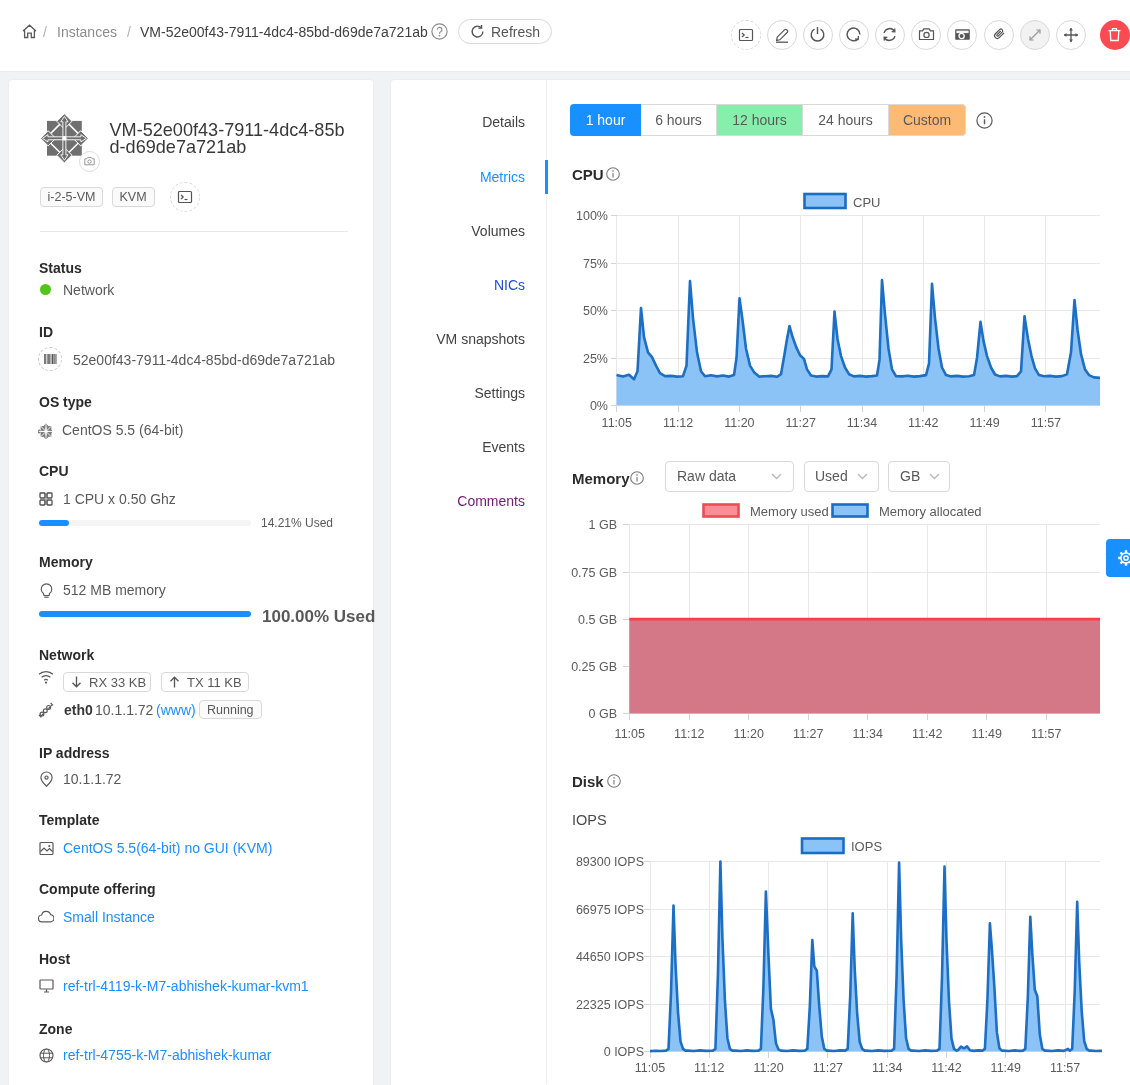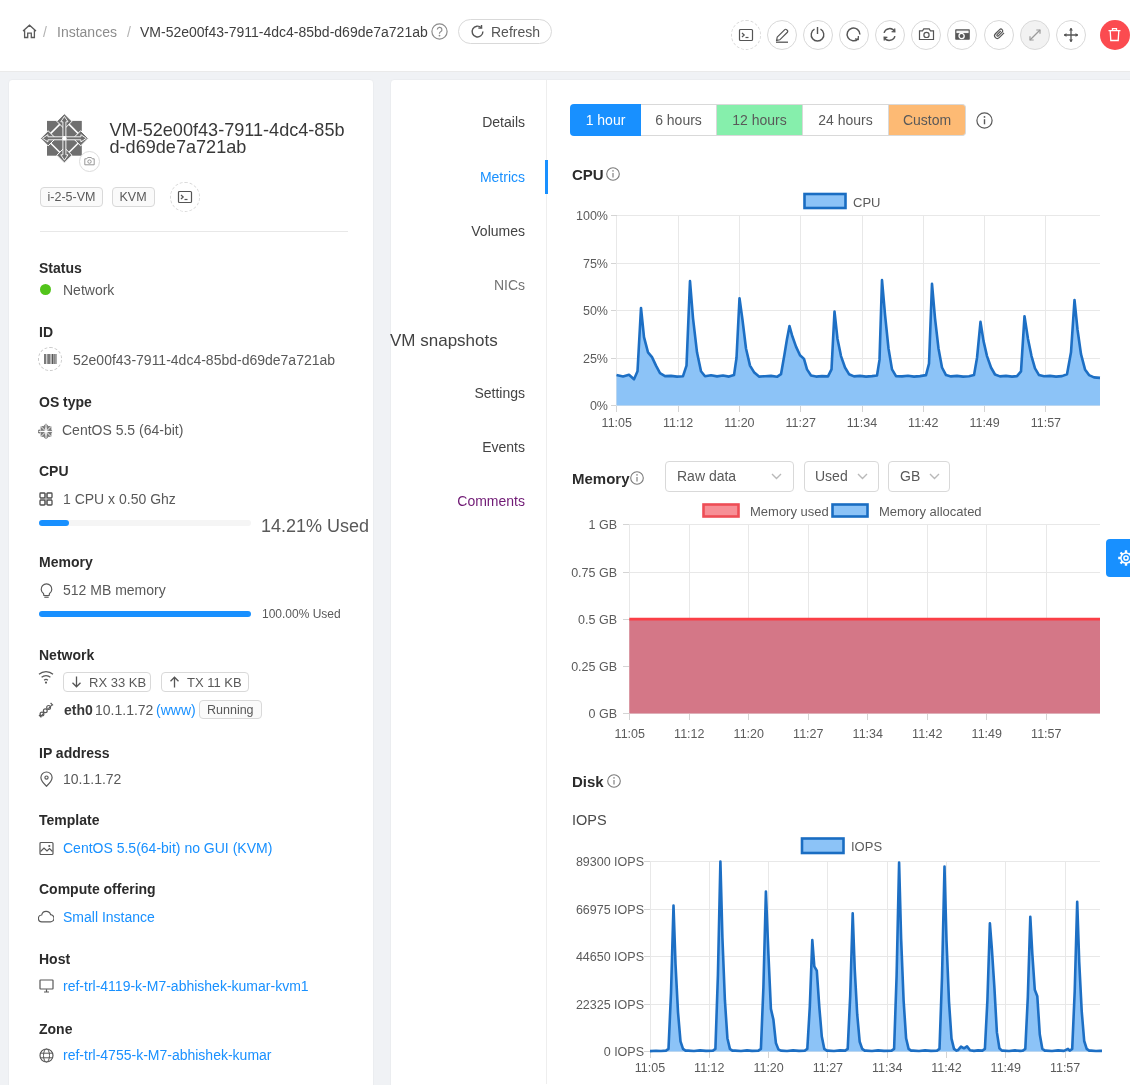--- a/index.html
+++ b/index.html
@@ -211,30 +211,30 @@
   <g fill="#fff" stroke="#4f4f4f" stroke-width="1.3">
       <rect x="1" y="1" width="4.9" height="4.9" rx="0.8"></rect>
       <rect x="8.1" y="1" width="4.9" height="4.9" rx="0.8"></rect>
       <rect x="1" y="8.1" width="4.9" height="4.9" rx="0.8"></rect>
       <rect x="8.1" y="8.1" width="4.9" height="4.9" rx="0.8"></rect>
     </g>
 </svg>
 <div class="val" style="left:63px; top:491px;">1 CPU x 0.50 Ghz</div>
 <div class="abs" style="left:39px; top:519.5px; width:212px; height:6.5px; border-radius:3px; background:#f5f5f5;"></div>
 <div class="abs" style="left:39px; top:519.5px; width:30px; height:6.5px; border-radius:3px; background:#1890ff;"></div>
-<div class="abs" style="left:261px; top:516px; font-size:18px; color:#595959;">14.21% Used</div>
+<div class="abs" style="left:261px; top:516px; font-size:12px; color:#595959;">14.21% Used</div>
 
 <div class="lbl" style="left:39px; top:553.5px;">Memory</div>
 <svg class="abs" style="left:39px; top:582px;" width="15" height="16" viewBox="0 0 15 16">
   <path d="M4.5 11.5 a5.3 5.3 0 1 1 6 0 l-0.4 2 h-5.2 z" fill="none" stroke="#595959" stroke-width="1.2"></path>
   <path d="M5.3 15.2 h4.4" stroke="#595959" stroke-width="1.2"></path>
 </svg>
 <div class="val" style="left:63px; top:582px;">512 MB memory</div>
 <div class="abs" style="left:39px; top:610.5px; width:212px; height:6.5px; border-radius:3px; background:#1890ff;"></div>
-<div class="abs" style="left:262px; top:607px; font-size:12px; color:#595959;">100.00% Used</div>
+<div class="abs" style="left:262px; top:607px; font-size:17px; color:#595959;font-weight:bold;">100.00% Used</div>
 
 <div class="lbl" style="left:39px; top:647px;">Network</div>
 <svg class="abs" style="left:38px; top:670px;" width="16" height="14" viewBox="0 0 16 14">
   <g fill="none" stroke="#595959" stroke-width="1.2">
       <path d="M1 4.2 a10.5 10.5 0 0 1 14 0"></path>
       <path d="M3.6 7.3 a6.6 6.6 0 0 1 8.8 0"></path>
       <path d="M6.1 10.2 a3 3 0 0 1 3.8 0"></path>
     </g>
   <circle cx="8" cy="12.6" r="1.1" fill="#595959"></circle>
 </svg>
@@ -298,22 +298,22 @@
 </svg>
 <div class="lnk" style="left:63px; top:1047px;">ref-trl-4755-k-M7-abhishek-kumar</div>
 
 <div class="card" style="left:390px; top:79px; width:745px; height:1060px; border-radius:4px 0 0 4px;"></div>
 
 <div class="abs" style="left:546px; top:80px; width:1px; height:1004px; background:#eeeeee;"></div>
 <div class="abs" style="left:544.5px; top:160px; width:3px; height:34px; background:#1890ff;"></div>
 <div class="abs" style="left:390px; top:114px; width:135px; text-align:right; font-size:14px; color:#434343;">Details</div>
 <div class="abs" style="left:390px; top:168.5px; width:135px; text-align:right; font-size:14px; color:#1890ff;">Metrics</div>
 <div class="abs" style="left:390px; top:222.5px; width:135px; text-align:right; font-size:14px; color:#434343;">Volumes</div>
-<div class="abs" style="left:390px; top:277px; width:135px; text-align:right; font-size:14px; color:#737373;">NICs</div>
-<div class="abs" style="left:390px; top:331px; width:135px; font-size:17px; color:#434343;">VM snapshots</div>
+<div class="abs" style="left:390px; top:277px; width:135px; text-align:right; font-size:14px; color:#1d4ed8;">NICs</div>
+<div class="abs" style="left:390px; top:331px; width:135px; text-align:right; font-size:14px; color:#434343;">VM snapshots</div>
 <div class="abs" style="left:390px; top:385px; width:135px; text-align:right; font-size:14px; color:#434343;">Settings</div>
 <div class="abs" style="left:390px; top:439px; width:135px; text-align:right; font-size:14px; color:#434343;">Events</div>
 <div class="abs" style="left:390px; top:493px; width:135px; text-align:right; font-size:14px; color:#701a75;">Comments</div>
 
 <div class="abs" style="left:570px; top:104px; height:32px; display:flex; font-size:14px;">
   <div style="width:71px; background:#1890ff; color:#fff; border-radius:4px 0 0 4px; display:flex; align-items:center; justify-content:center;">1 hour</div>
   <div style="width:76px; background:#fff; color:#595959; border:1px solid #d9d9d9; border-left:none; display:flex; align-items:center; justify-content:center;">6 hours</div>
   <div style="width:86px; background:#86efac; color:#595959; border:1px solid #d9d9d9; border-left:none; display:flex; align-items:center; justify-content:center;">12 hours</div>
   <div style="width:86px; background:#fff; color:#595959; border:1px solid #d9d9d9; border-left:none; display:flex; align-items:center; justify-content:center;">24 hours</div>
   <div style="width:77px; background:#fdba74; color:#595959; border:1px solid #d9d9d9; border-left:none; border-radius:0 4px 4px 0; display:flex; align-items:center; justify-content:center;">Custom</div>

